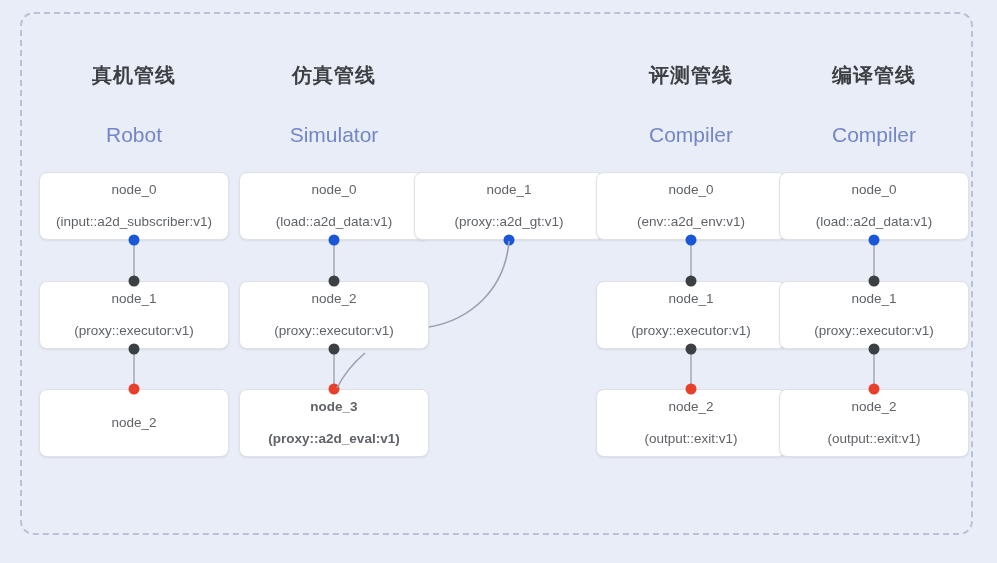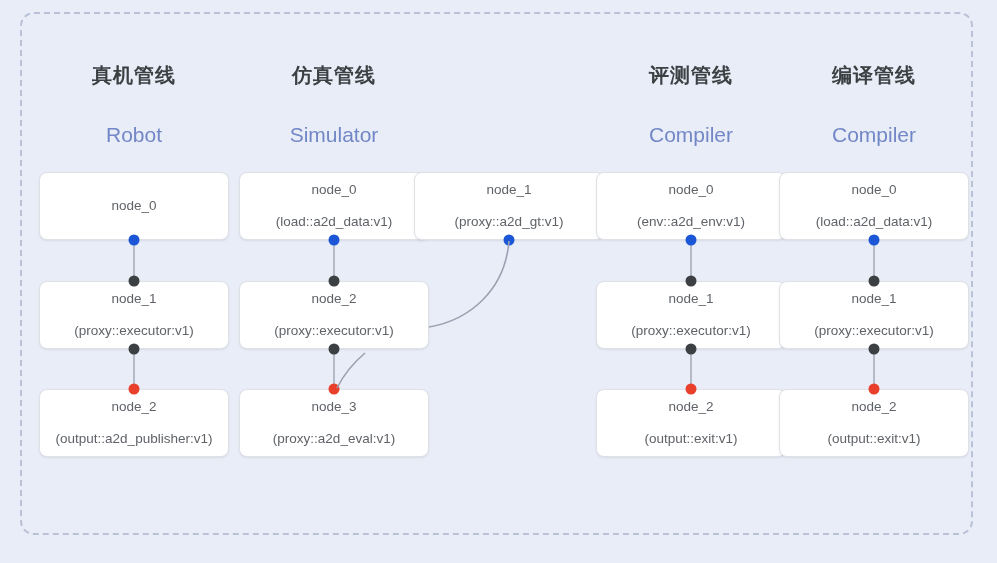--- a/index.html
+++ b/index.html
@@ -108,28 +108,28 @@
 <div id="canvas">
 
   <div id="dashed-frame"></div>
 
   <div class="column" style="left:4px;">
     <div class="col-title">真机管线</div>
     <div class="col-subtitle">Robot</div>
 
     <div class="node" style="left:35px;top:172px;">
       <span class="node-name">node_0</span>
+      <span class="node-type">(input::a2d_subscriber:v1)</span>
     </div>
     <div class="node" style="left:35px;top:281px;">
       <span class="node-name">node_1</span>
       <span class="node-type">(proxy::executor:v1)</span>
     </div>
     <div class="node" style="left:35px;top:389px;">
       <span class="node-name">node_2</span>
-      <span class="node-type">(output::a2d_publisher:v1)</span>
     </div>
 
     <div class="link-line" style="left:130px;top:240px;height:41px;"></div>
     <div class="link-line" style="left:130px;top:349px;height:40px;"></div>
 
     <div class="dot dot-blue" style="left:130px;top:240px;"></div>
     <div class="dot dot-dark" style="left:130px;top:281px;"></div>
     <div class="dot dot-dark" style="left:130px;top:349px;"></div>
     <div class="dot dot-red" style="left:130px;top:389px;"></div>
   </div>
@@ -143,21 +143,21 @@
       <span class="node-type">(load::a2d_data:v1)</span>
     </div>
     <div class="node" style="left:210px;top:172px;">
       <span class="node-name">node_1</span>
       <span class="node-type">(proxy::a2d_gt:v1)</span>
     </div>
     <div class="node" style="left:35px;top:281px;">
       <span class="node-name">node_2</span>
       <span class="node-type">(proxy::executor:v1)</span>
     </div>
-    <div class="node" style="left:35px;top:389px;">
+    <div class="node" style="left:35px;top:389px;font-weight:bold;">
       <span class="node-name">node_3</span>
       <span class="node-type">(proxy::a2d_eval:v1)</span>
     </div>
 
     <div class="link-line" style="left:130px;top:240px;height:41px;"></div>
     <div class="link-line" style="left:130px;top:349px;height:40px;"></div>
 
     <div class="dot dot-blue" style="left:130px;top:240px;"></div>
     <div class="dot dot-blue" style="left:305px;top:240px;"></div>
     <div class="dot dot-dark" style="left:130px;top:281px;"></div>

